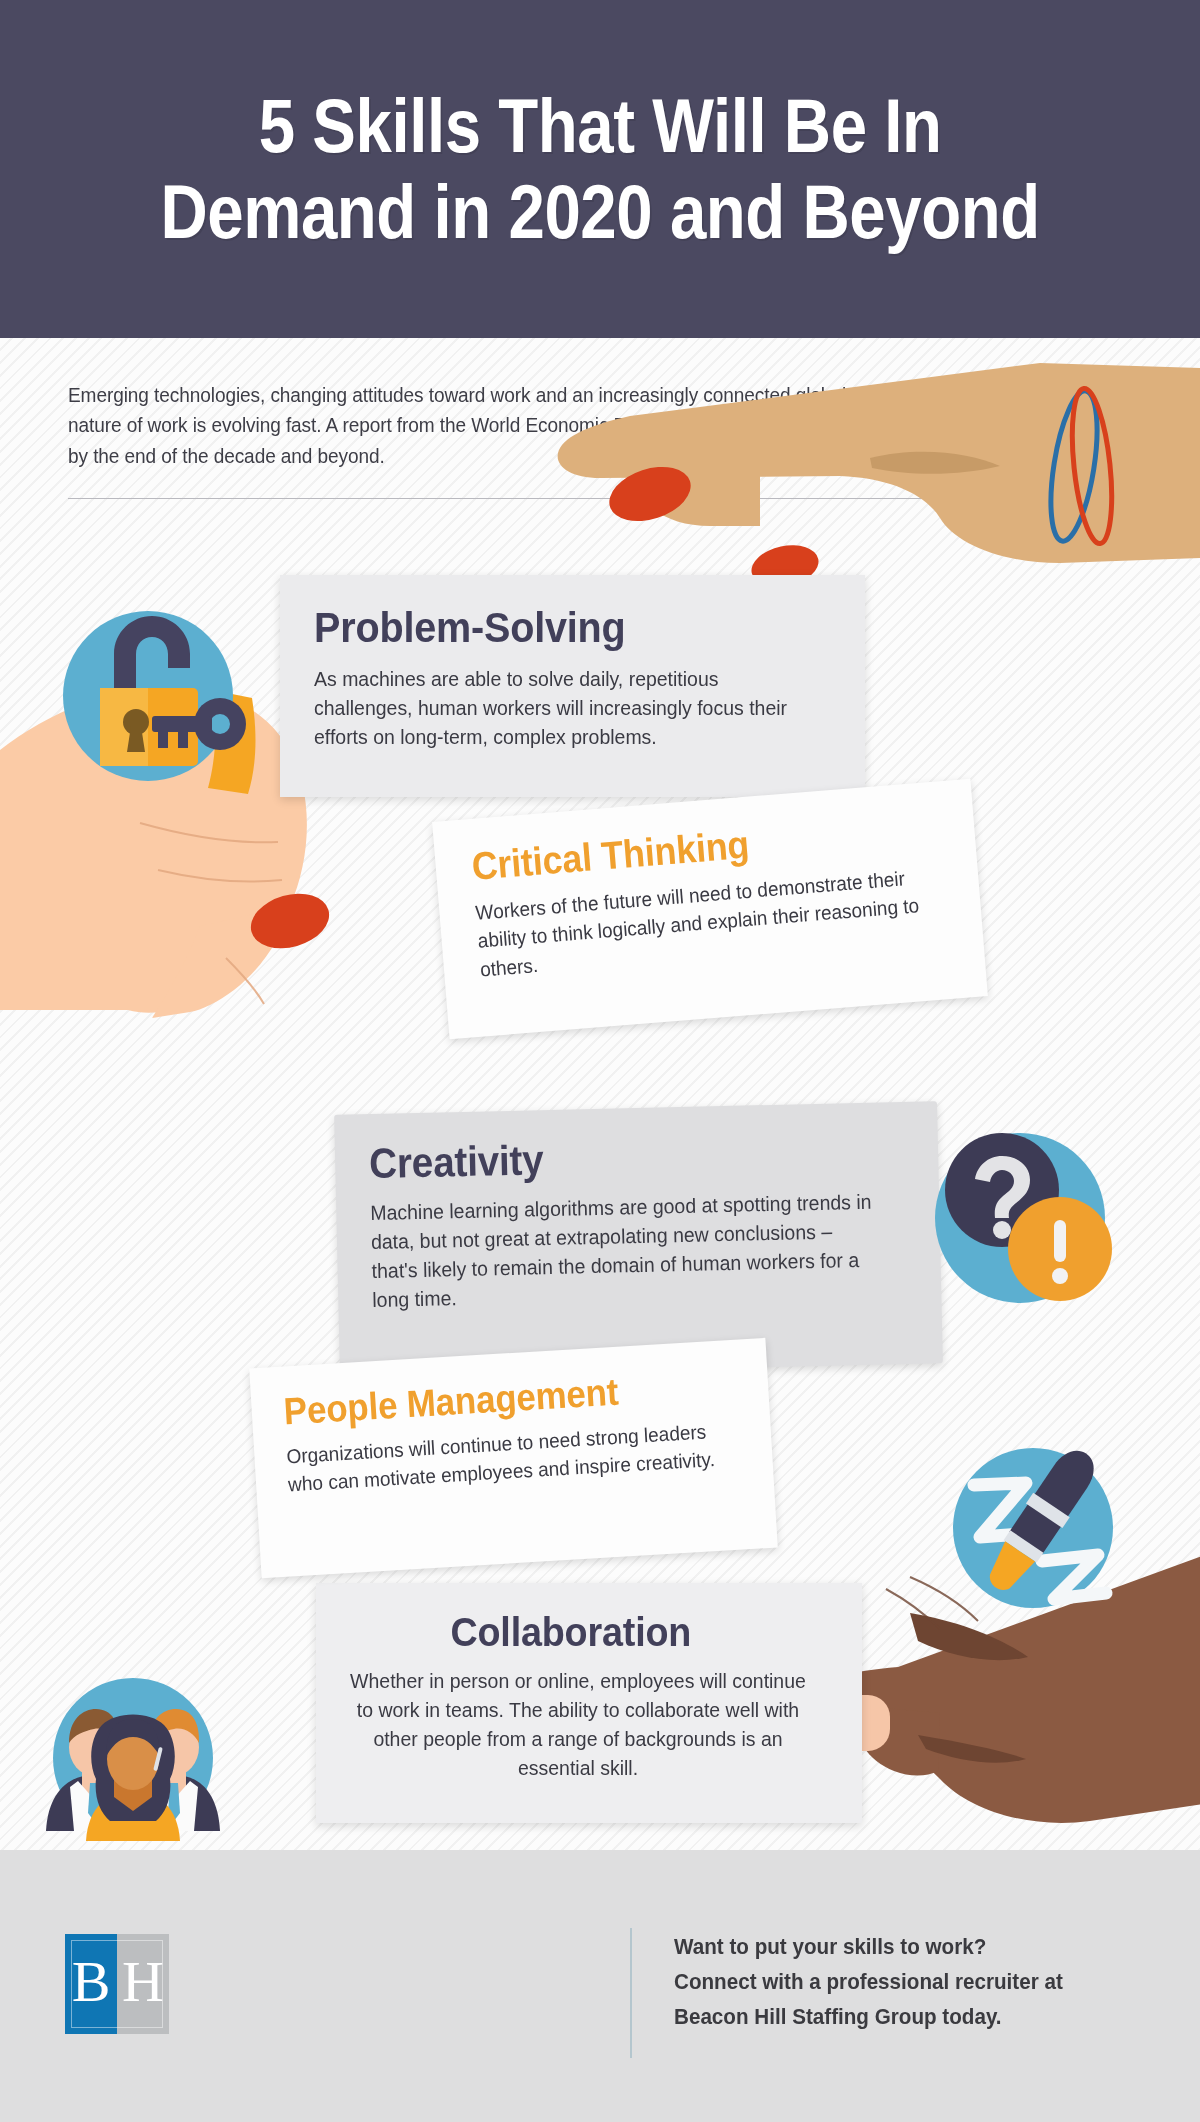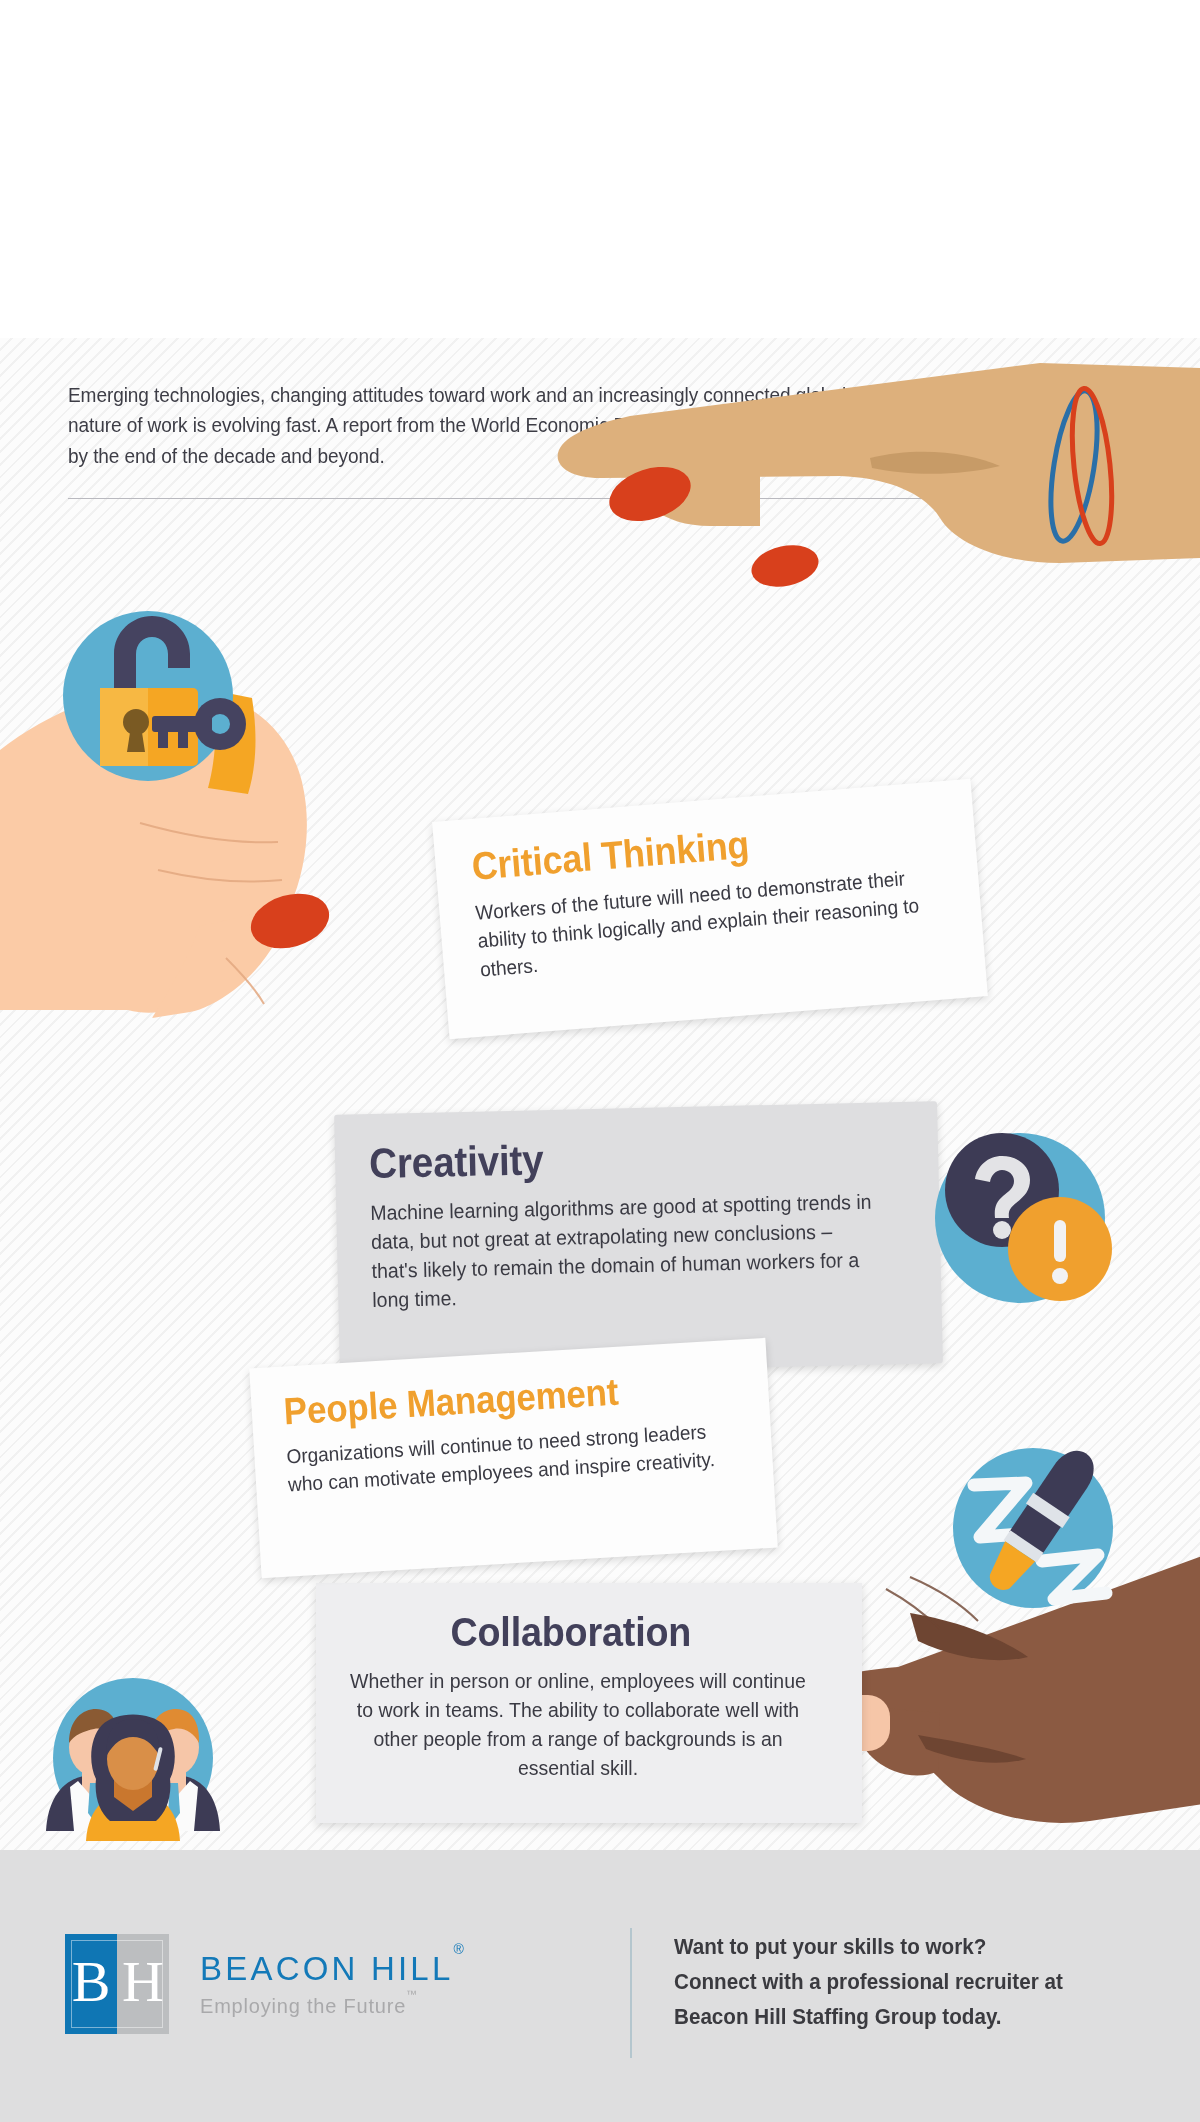--- a/index.html
+++ b/index.html
@@ -227,20 +227,26 @@
     position: absolute; left: 674px; top: 80px;
     font-size: 21.5px; line-height: 1.63; color: #3a3a3f; font-weight: bold;
     transform: scaleX(0.96); transform-origin: left top;
   }
 </style>
 </head>
 <body>
 
 <div id="page">
 
+  <div class="header">
+    <div class="header-title">
+      <div>5 Skills That Will Be In</div>
+      <div>Demand in 2020 and Beyond</div>
+    </div>
+  </div>
 
   <div class="body-area">
 
     <p class="intro">Emerging technologies, changing attitudes toward work and an increasingly connected global economy mean that the nature of work is evolving fast. A report from the World Economic Forum predicts these five skills will be in high demand by the end of the decade and beyond.</p>
     <div class="rule"></div>
 
     <svg class="hand" style="left:440px; top:20px; width:760px; height:260px; z-index:7;" viewBox="0 0 760 260">
       <path d="M760 10 L760 200 L620 205 C560 205 515 185 500 160 C485 136 450 120 400 118
                L160 120 C130 120 115 108 118 95 C122 80 145 68 190 58 L600 5 Z" fill="#ddb07c"></path>
       <path d="M190 118 C200 150 230 168 270 168 L320 168 L320 118 Z" fill="#ddb07c"></path>
@@ -289,20 +295,24 @@
         <circle cx="88" cy="126" r="13" fill="#7a5a23"></circle>
         <path d="M83 130 L93 130 L97 156 L79 156 Z" fill="#7a5a23"></path>
         <circle cx="172" cy="128" r="26" fill="#454360"></circle>
         <circle cx="172" cy="128" r="10" fill="#5cafd0"></circle>
         <rect x="104" y="120" width="60" height="16" rx="3" fill="#454360"></rect>
         <rect x="110" y="136" width="10" height="16" fill="#454360"></rect>
         <rect x="130" y="136" width="10" height="16" fill="#454360"></rect>
       </svg>
     </div>
 
+    <div class="card" id="card-problem-solving">
+      <div class="card-title">Problem-Solving</div>
+      <div class="card-body">As machines are able to solve daily, repetitious challenges, human workers will increasingly focus their efforts on long-term, complex problems.</div>
+    </div>
 
     <div class="icon-wrap" style="left:920px; top:780px; width:200px; height:200px; z-index:10;">
       <svg viewBox="0 0 200 200" width="200" height="200">
         <circle cx="100" cy="100" r="85" fill="#5cafd0"></circle>
         <circle cx="82" cy="72" r="57" fill="#3d3b55"></circle>
         <path d="M82 38 C68 38 57 48 55 61 L70 64 C71 57 76 52 82 52 C89 52 94 57 94 63
                  C94 70 89 73 83 78 C76 84 74 90 75 100 L89 100 C88 93 90 90 96 85
                  C105 78 110 72 110 62 C110 48 98 38 82 38 Z" fill="#e3e3e6"></path>
         <circle cx="82" cy="112" r="9" fill="#e3e3e6"></circle>
         <circle cx="140" cy="131" r="52" fill="#f0a02e"></circle>
@@ -382,24 +392,20 @@
     <div class="logo-block">
       <div class="bh-mark">
         <div class="sq-b">
           <span class="glyph">B</span>
         </div>
         <div class="sq-h">
           <span class="glyph">H</span>
         </div>
         <div class="bh-inner-border"></div>
       </div>
-      <div class="brand-text">
-        <div class="brand-name"><span>BEACON HILL</span><sup>®</sup></div>
-        <div class="brand-tag"><span>Employing the Future</span><sup>™</sup></div>
-      </div>
     </div>
 
     <div class="footer-divider"></div>
 
     <div class="footer-cta">
       <div>Want to put your skills to work?</div>
       <div>Connect with a professional recruiter at</div>
       <div>Beacon Hill Staffing Group today.</div>
     </div>
 

